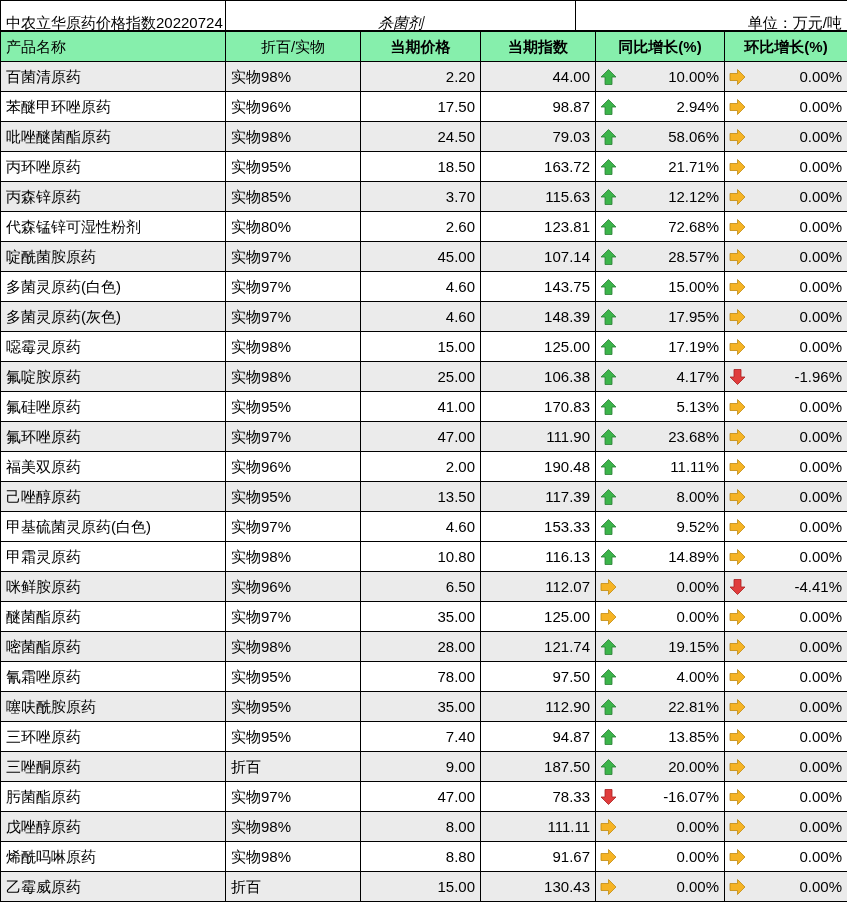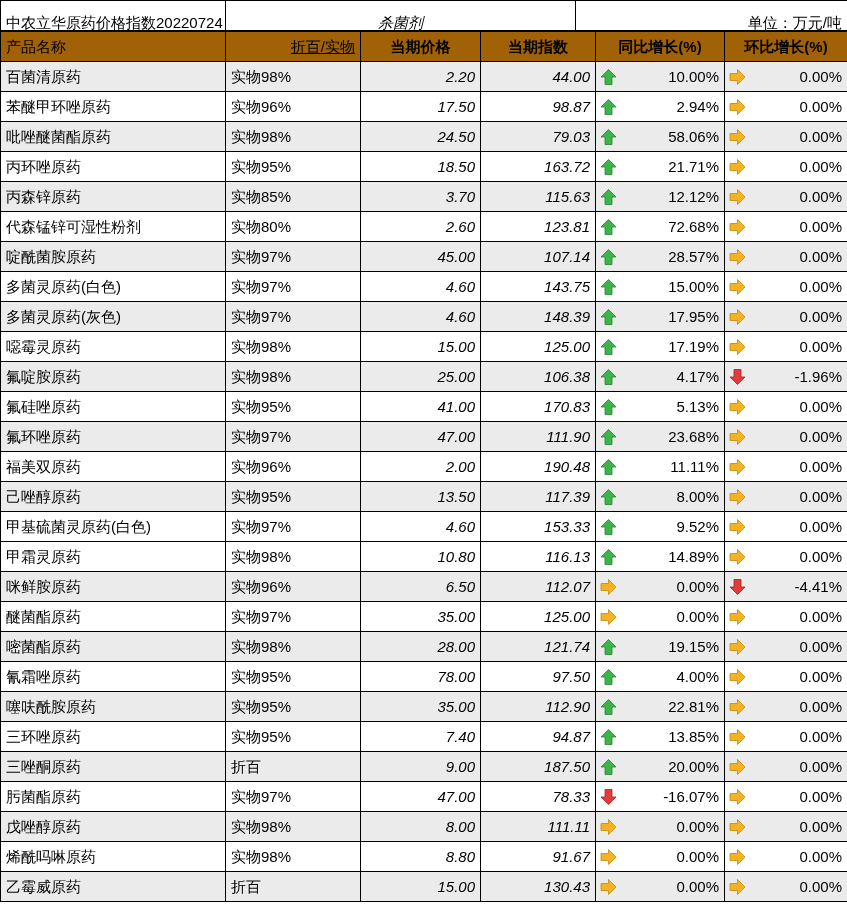--- a/index.html
+++ b/index.html
@@ -41,35 +41,35 @@
     font-size: 16px;
     padding: 0 4px 2px 4px;
     vertical-align: bottom;
   }
   .title-left { text-align: left; }
   .title-center { text-align: center; font-style: italic; }
   .title-right { text-align: right; }
 
   
   .head-row td {
-    background: #a16207;
+    background: #86efac;
     font-size: 15px;
     height: 29px;
   }
   .head-name { text-align: left; }
-  .head-unit { text-align: right; text-decoration: underline; }
+  .head-unit { text-align: center; }
   .head-num { text-align: center; font-weight: bold; }
 
   
   .row-alt td { background: #ebebeb; }
   .row-plain td { background: #ffffff; }
 
   .c-name { text-align: left; }
   .c-unit { text-align: left; margin-left: 20px; }
-  .c-num { text-align: right; font-style: italic; }
+  .c-num { text-align: right; }
 
   .c-growth {
     text-align: right;
     position: relative;
     padding-left: 26px;
   }
   .arrow {
     position: absolute;
     left: 4px;
     top: 50%;

